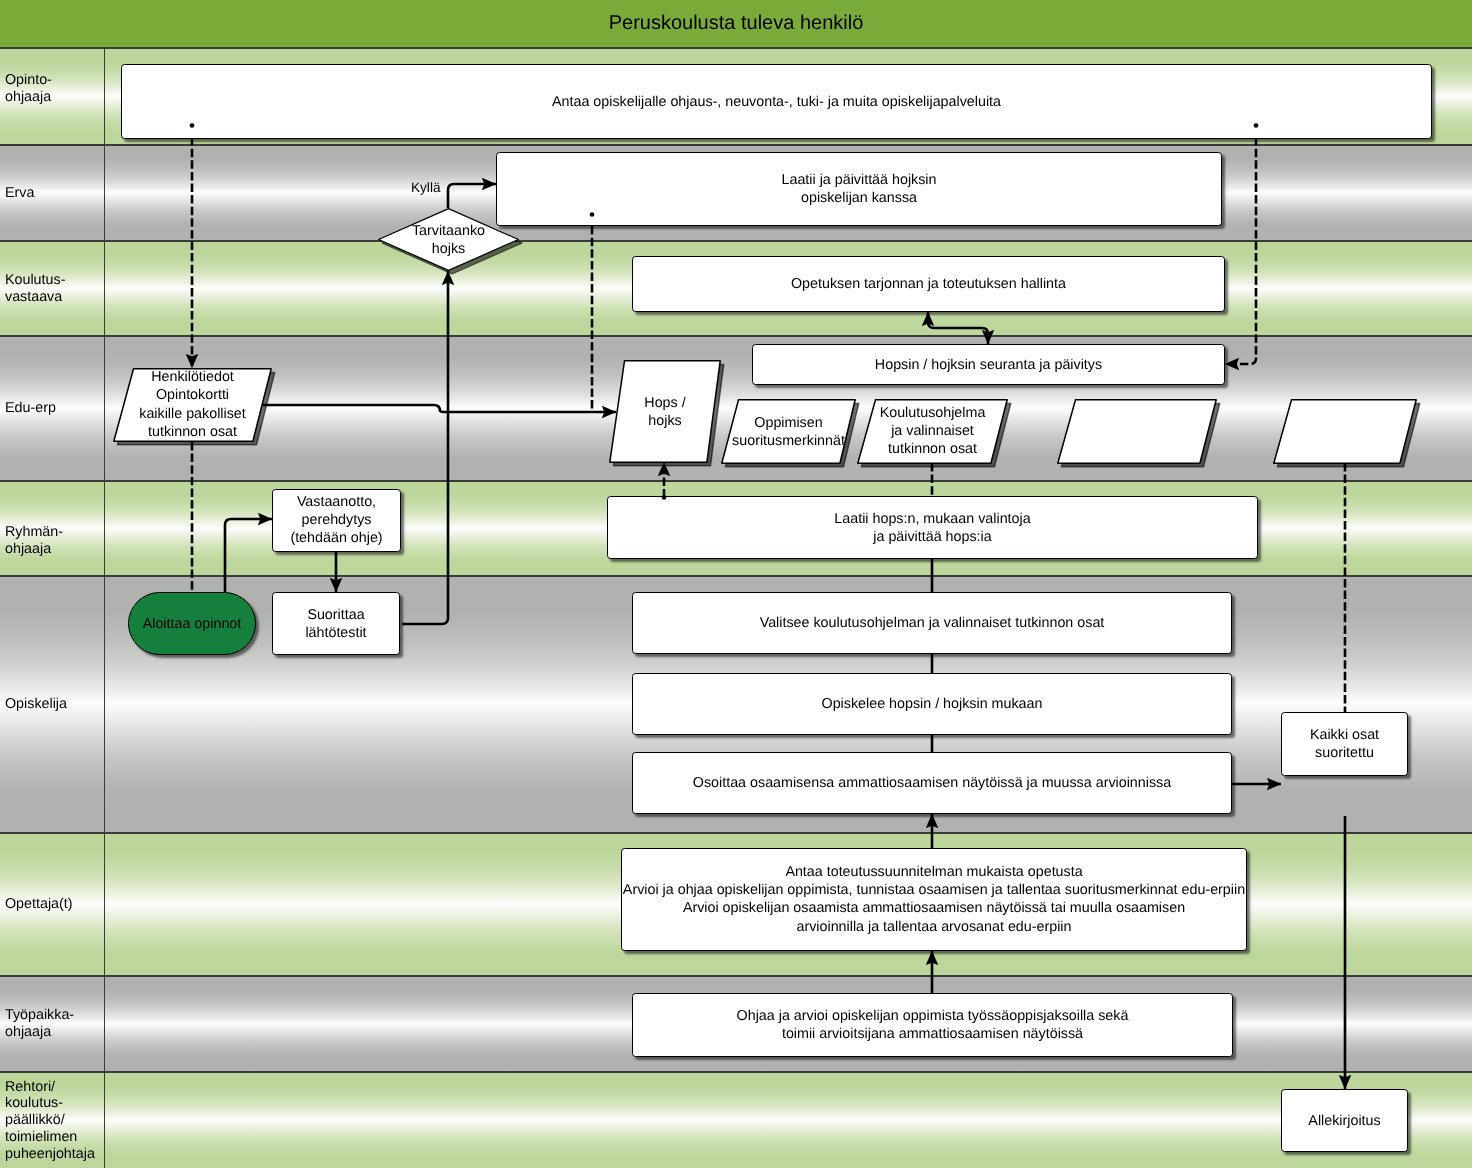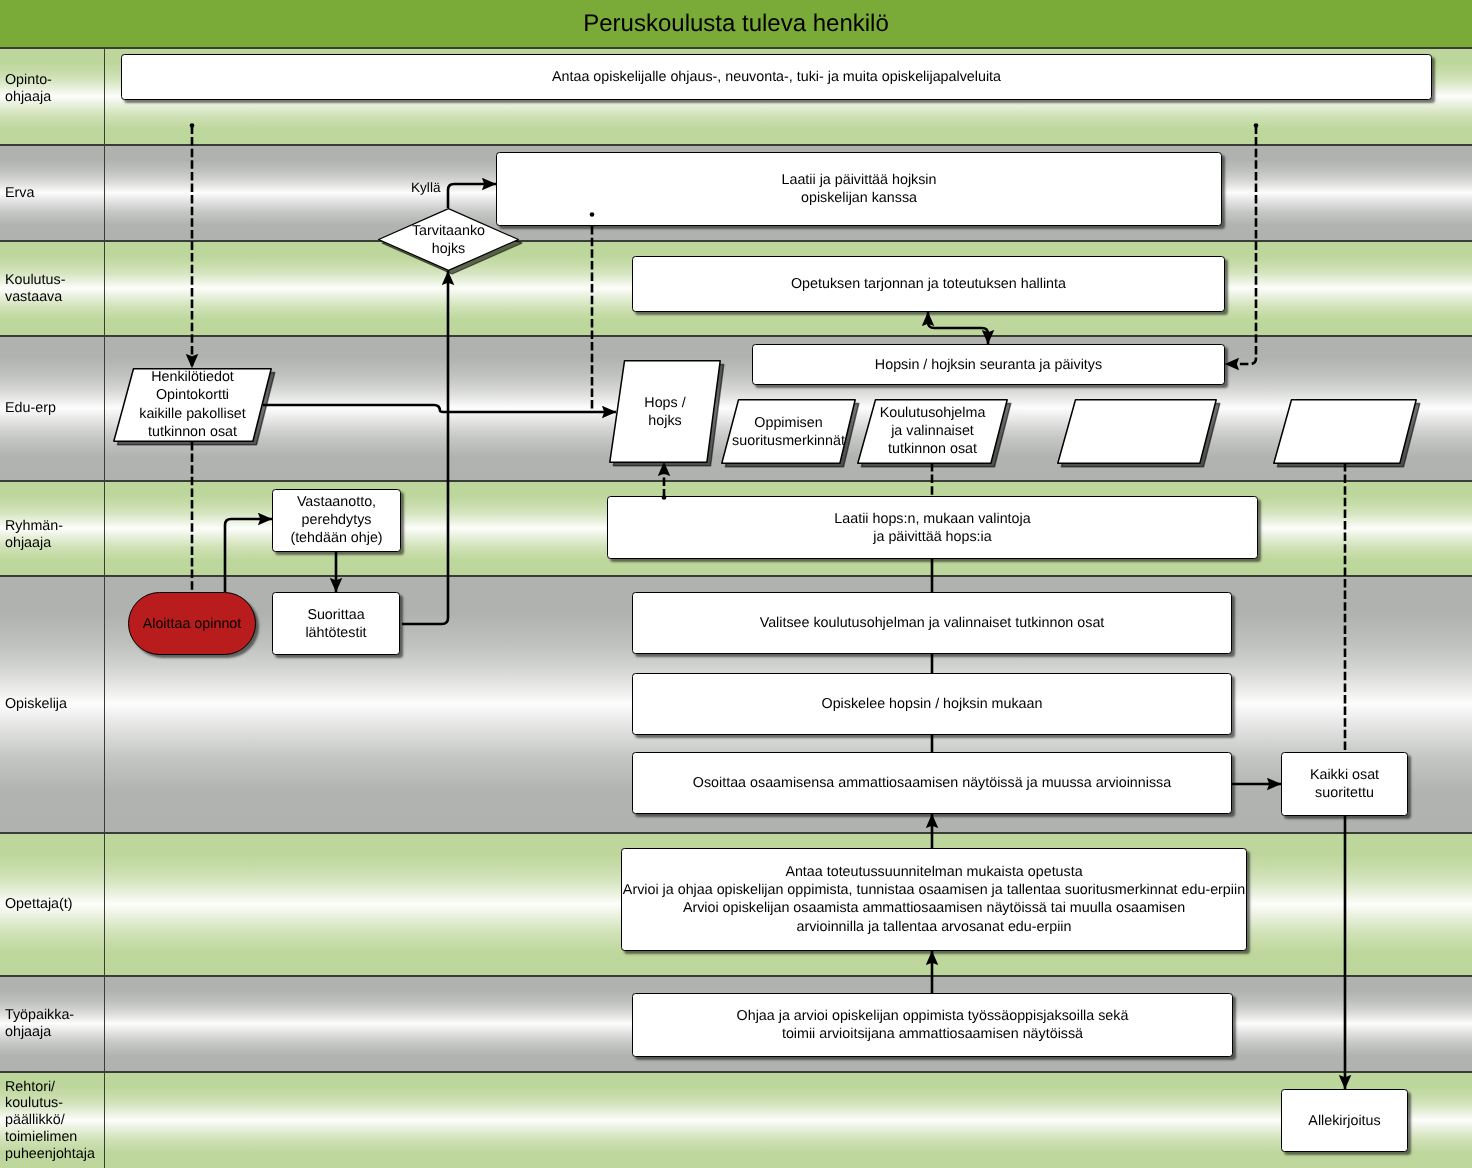--- a/index.html
+++ b/index.html
@@ -7,38 +7,38 @@
   #page{position:relative;width:1472px;height:1168px;overflow:hidden;
         font-family:"Liberation Sans",sans-serif;
         -webkit-font-smoothing:antialiased;
         text-rendering:geometricPrecision;
         will-change:transform;}
   
   .header{position:absolute;left:0;top:0;width:1472px;height:47px;background:#7aaa38;}
   .header-rule{position:absolute;left:0;top:47px;width:1472px;height:2px;background:#3a3c36;}
   .header-title{position:absolute;left:0;top:1px;width:1472px;height:45px;
         display:flex;align-items:center;justify-content:center;
-        font-size:24px;color:#000;}
+        font-size:20px;color:#000;}
   
   .lane{position:absolute;left:0;width:1472px;}
   .lane-rule{position:absolute;left:0;width:1472px;height:2px;background:#3a3c36;}
   .lane.green{background:linear-gradient(to bottom,
         #bdd69b 0%, #bdd69b 14%, #cadeae 26%, #d9e7c5 35%, #f1f6e9 45%,
         #fdfefc 49.5%, #eef4e5 56%, #d0e2b7 70%, #bed79c 84%, #bdd69b 100%);}
   .lane.grey{background:linear-gradient(to bottom,
         #afb2ae 0%, #afb2ae 14%, #bec1be 26%, #d1d3d0 35%, #eeeeed 45%,
         #fdfdfd 49.5%, #eaebea 56%, #c6c8c5 70%, #b0b3af 84%, #afb2ae 100%);}
   .lane-label{position:absolute;left:5px;width:96px;font-size:14.3px;line-height:16.8px;
         color:#000;white-space:pre-line;}
   .vdiv{position:absolute;top:49px;height:1119px;left:104px;width:1px;background:#3a3c36;}
   
   .shape{position:absolute;box-sizing:border-box;}
   .proc{background:#fff;border:1.5px solid #000;border-radius:3.5px;
         box-shadow:3px 3px 2.2px rgba(0,0,0,0.52);}
-  .term{background:#b91c1c;border:1.5px solid #000;
+  .term{background:#15803d;border:1.5px solid #000;
         box-shadow:3px 3px 2.2px rgba(0,0,0,0.52);}
   .txt{position:absolute;left:0;right:0;top:50%;transform:translateY(-50%);
        text-align:center;font-size:14.3px;line-height:18.4px;color:#000;white-space:pre;}
   .edgelabel{position:absolute;font-size:13.6px;line-height:14px;color:#000;white-space:nowrap;}
   svg.ov{position:absolute;left:0;top:0;width:1472px;height:1168px;overflow:visible;
          pointer-events:none;}
   .para-txt{position:absolute;top:50%;transform:translateY(-50%);
        text-align:center;font-size:14.3px;line-height:18.4px;color:#000;white-space:pre;}
 </style>
 </head>
@@ -71,21 +71,21 @@
       <div class="lane green" style="top: 242px; height: 93px;">
         <div class="lane-label" style="top: 0px; height: 93px; display: flex; align-items: center;">Koulutus-
 vastaava</div>
       </div>
       <div class="lane-rule" style="top: 335px;"></div>
       <div class="lane grey" style="top: 337px; height: 143px;">
         <div class="lane-label" style="top: 0px; height: 143px; display: flex; align-items: center;">Edu-erp</div>
       </div>
       <div class="lane-rule" style="top: 480px;"></div>
       <div class="lane green" style="top: 482px; height: 93px;">
-        <div class="lane-label" style="top: 0px; height: 106px; display: flex; align-items: center;">Ryhmän-
+        <div class="lane-label" style="top: 6px; height: 106px; display: flex; align-items: center;">Ryhmän-
 ohjaaja</div>
       </div>
       <div class="lane-rule" style="top: 575px;"></div>
       <div class="lane grey" style="top: 577px; height: 255px;">
         <div class="lane-label" style="top: 0px; height: 255px; display: flex; align-items: center;">Opiskelija</div>
       </div>
       <div class="lane-rule" style="top: 832px;"></div>
       <div class="lane green" style="top: 834px; height: 141px;">
         <div class="lane-label" style="top: 0px; height: 141px; display: flex; align-items: center;">Opettaja(t)</div>
       </div>
@@ -135,21 +135,21 @@
         <path d="M932,735 L932,752"></path>
         <path d="M932,848 L932,814" marker-end="url(#ah)"></path>
         <path d="M932,993 L932,951" marker-end="url(#ah)"></path>
         <path d="M1232,784 L1281,784" marker-end="url(#ah)"></path>
         <path d="M1345,463 L1345,752" stroke-dasharray="8.5 3.1"></path>
         <path d="M1345,816 L1345,1089" marker-end="url(#ah)"></path>
       </g>
   </svg>
 
   <div id="nodes">
-      <div class="shape proc" style="left: 121px; top: 54px; width: 1311px; height: 46px;">
+      <div class="shape proc" style="left: 121px; top: 64px; width: 1311px; height: 75px;">
         <div class="txt">Antaa opiskelijalle ohjaus-, neuvonta-, tuki- ja muita opiskelijapalveluita</div>
       </div>
       <div class="shape proc" style="left: 496px; top: 152px; width: 726px; height: 74px;">
         <div class="txt">Laatii ja päivittää hojksin
 opiskelijan kanssa</div>
       </div>
       <div class="shape" style="left: 378px; top: 208px; width: 141px; height: 63px;">
         <svg width="151" height="73" style="position: absolute; left: 0px; top: 0px; overflow: visible;">
           <path d="M0.6,31.5 L70.5,0.6 L140.4,31.5 L70.5,62.4 Z" fill="rgba(0,0,0,0.55)" stroke="rgba(0,0,0,0.55)" stroke-width="1.2" stroke-linejoin="round" transform="translate(3.6,3.6)" filter="url(#softshadow)"></path>
           <path d="M0.6,31.5 L70.5,0.6 L140.4,31.5 L70.5,62.4 Z" fill="#fff" stroke="#000" stroke-width="1.2" stroke-linejoin="round"></path>
@@ -228,21 +228,21 @@
       </div>
       <div class="shape proc" style="left: 632px; top: 592px; width: 600px; height: 62px;">
         <div class="txt">Valitsee koulutusohjelman ja valinnaiset tutkinnon osat</div>
       </div>
       <div class="shape proc" style="left: 632px; top: 673px; width: 600px; height: 62px;">
         <div class="txt">Opiskelee hopsin / hojksin mukaan</div>
       </div>
       <div class="shape proc" style="left: 632px; top: 752px; width: 600px; height: 62px;">
         <div class="txt">Osoittaa osaamisensa ammattiosaamisen näytöissä ja muussa arvioinnissa</div>
       </div>
-      <div class="shape proc" style="left: 1281px; top: 752px; width: 127px; height: 64px;">
+      <div class="shape proc" style="left: 1281px; top: 712px; width: 127px; height: 64px;">
         <div class="txt">Kaikki osat
 suoritettu</div>
       </div>
       <div class="shape proc" style="left: 621px; top: 848px; width: 626px; height: 103px;">
         <div class="txt">Antaa toteutussuunnitelman mukaista opetusta
 Arvioi ja ohjaa opiskelijan oppimista, tunnistaa osaamisen ja tallentaa suoritusmerkinnat edu-erpiin
 Arvioi opiskelijan osaamista ammattiosaamisen näytöissä tai muulla osaamisen
 arvioinnilla ja tallentaa arvosanat edu-erpiin</div>
       </div>
       <div class="shape proc" style="left: 632px; top: 993px; width: 601px; height: 64px;">

